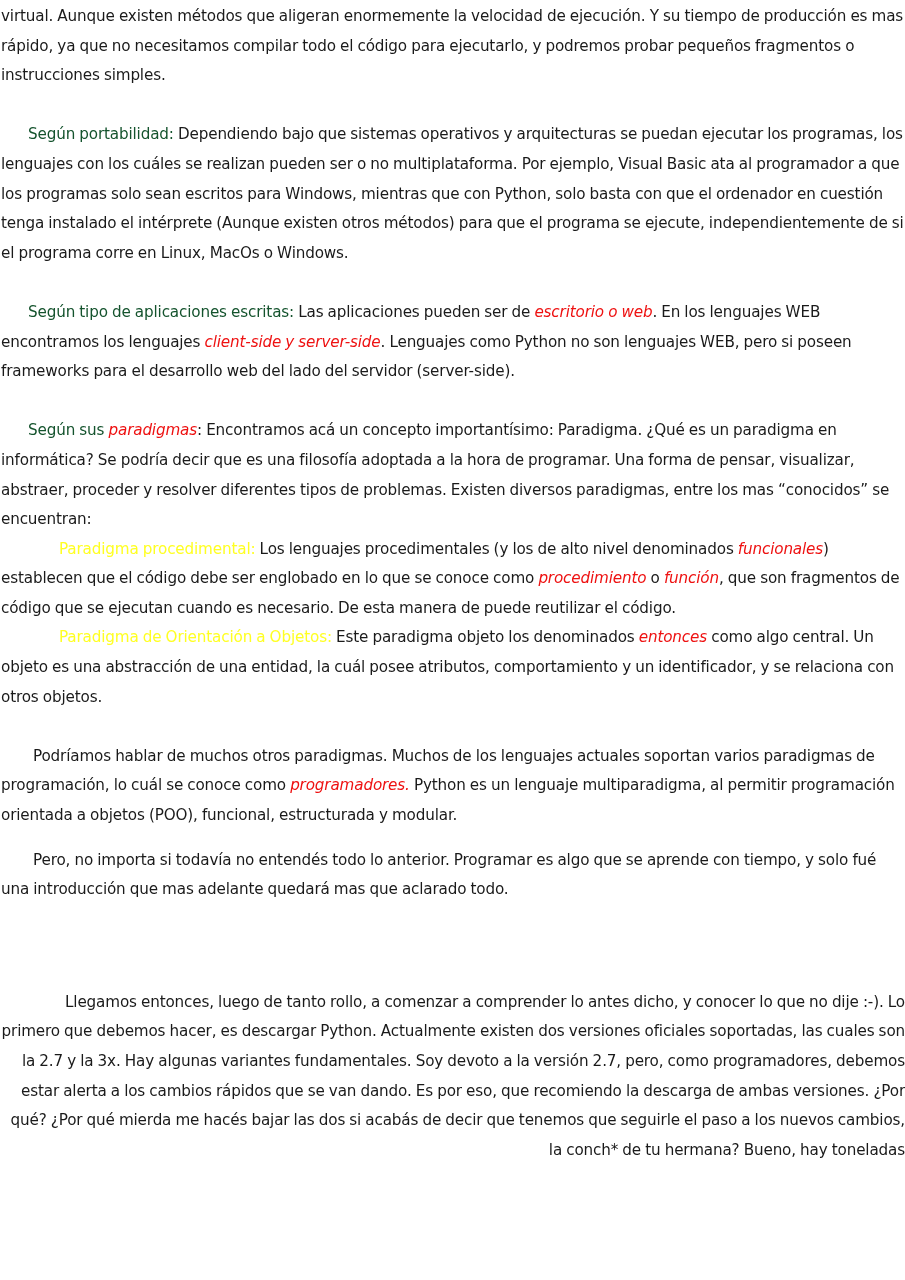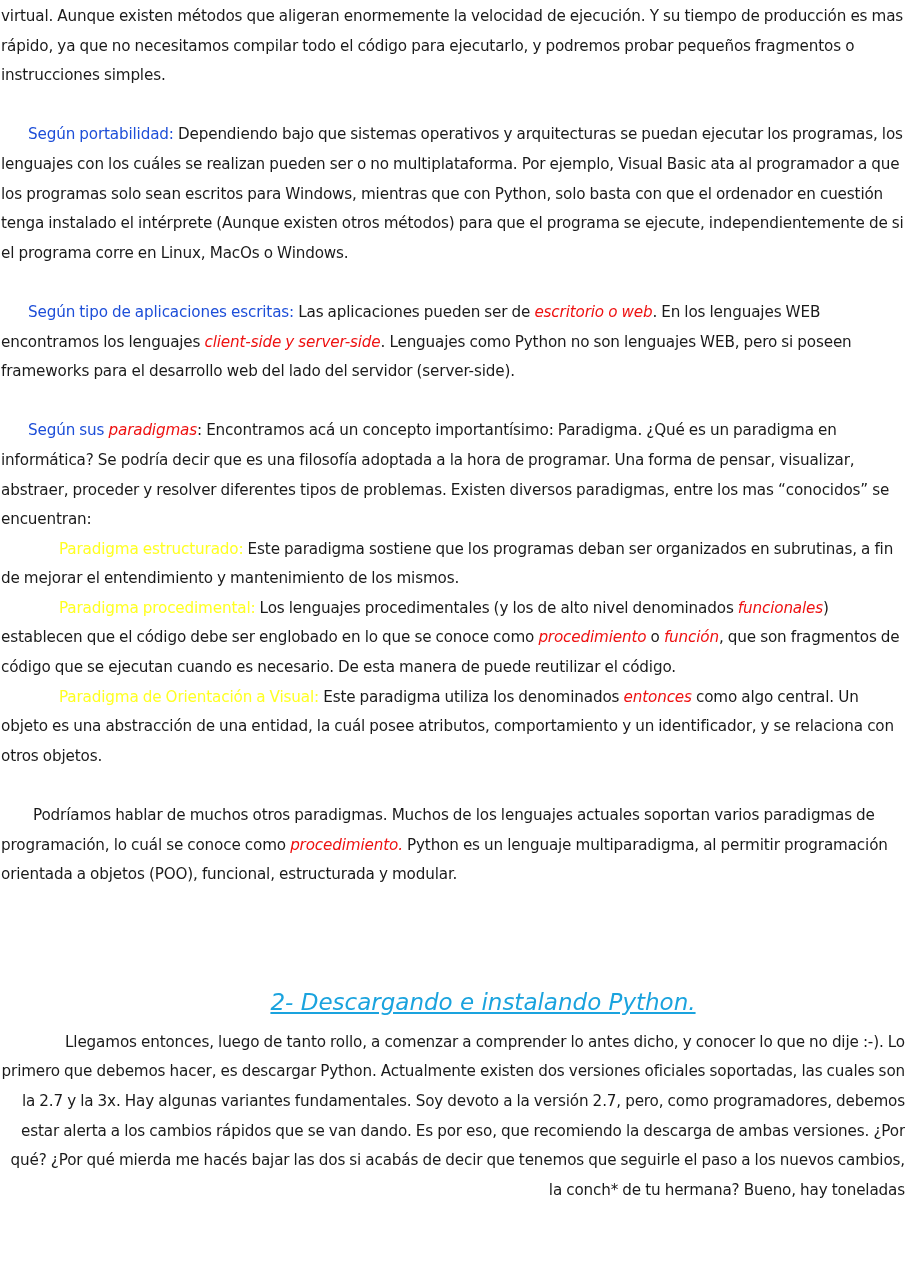--- a/index.html
+++ b/index.html
@@ -8,21 +8,21 @@
     font-family: "DejaVu Sans", sans-serif;
     font-size: 15.2px; color: #1a1a1a;
   }
   .page { position: absolute; left: 1px; top: 2px; width: 904px; }
   p { margin: 0; line-height: 29.6px; letter-spacing: -0.15px; word-spacing: -0.5px; }
   .gap { height: 29.6px; }
   .ind1 { text-indent: 27px; }
   .ind2 { text-indent: 58px; }
   .ind3 { text-indent: 32px; }
   .ind4 { text-indent: 20px; text-align: right; }
-  .orange { color: #1d4ed8; }
+  .orange { color: #14532d; }
   .yellow { color: #ffff22; }
   .red { color: #ee1111; font-style: italic; }
   .it { }
   .heading {
     text-align: center; margin: 0; padding-left: 60px;
     font-size: 23px; font-style: italic; font-weight: normal;
     color: #1aa3de; text-decoration: underline; line-height: 40px;
   }
 </style>
 </head>
@@ -37,34 +37,33 @@
   <p class="ind1"><span class="orange">Según portabilidad:</span><span> Dependiendo bajo que sistemas operativos y arquitecturas se puedan ejecutar los programas, los lenguajes con los cuáles se realizan pueden ser o no multiplataforma. Por ejemplo, Visual Basic ata al programador a que los programas solo sean escritos para Windows, mientras que con Python, solo basta con que el ordenador en cuestión tenga instalado el intérprete (Aunque existen otros métodos) para que el programa se ejecute, independientemente de si el programa corre en Linux, MacOs o Windows.</span></p>
 
   <div class="gap"></div>
 
   <p class="ind1"><span class="orange">Según tipo de aplicaciones escritas:</span><span> Las aplicaciones pueden ser de </span><span class="red">escritorio o web</span><span>. En los lenguajes WEB encontramos los lenguajes </span><span class="red">client-side y server-side</span><span>. Lenguajes como Python no son lenguajes WEB, pero si poseen frameworks para el desarrollo web del lado del servidor (server-side).</span></p>
 
   <div class="gap"></div>
 
   <p class="ind1"><span class="orange">Según sus </span><span class="red">paradigmas</span><span>: Encontramos acá un concepto importantísimo: Paradigma. ¿Qué es un paradigma en informática? Se podría decir que es una </span><span class="it">filosofía</span><span> adoptada a la hora de programar. Una forma de pensar, visualizar, abstraer, proceder y resolver diferentes tipos de problemas. Existen diversos paradigmas, entre los mas “conocidos” se encuentran:</span></p>
 
-  <p class="ind2"><span class="yellow">Paradigma estructurado:</span><span> Este paradigma sostiene que los programas deban ser organizados en subrutinas, a fin de mejorar el entendimiento y mantenimiento de los mismos.</span></p>
 
   <p class="ind2"><span class="yellow">Paradigma procedimental:</span><span> Los lenguajes procedimentales (y los de alto nivel denominados </span><span class="red">funcionales</span><span>) establecen que el código debe ser englobado en lo que se conoce como </span><span class="red">procedimiento</span><span> o </span><span class="red">función</span><span>, que son fragmentos de código que se ejecutan cuando es necesario. De esta manera de puede reutilizar el código.</span></p>
 
-  <p class="ind2"><span class="yellow">Paradigma de Orientación a Visual:</span><span> Este paradigma utiliza los denominados </span><span class="red">entonces</span><span> como algo central. Un objeto es una abstracción de una entidad, la cuál posee atributos, comportamiento y un identificador, y se relaciona con otros objetos.</span></p>
+  <p class="ind2"><span class="yellow">Paradigma de Orientación a Objetos:</span><span> Este paradigma objeto los denominados </span><span class="red">entonces</span><span> como algo central. Un objeto es una abstracción de una entidad, la cuál posee atributos, comportamiento y un identificador, y se relaciona con otros objetos.</span></p>
 
   <div class="gap"></div>
 
-  <p class="ind3"><span>Podríamos hablar de muchos otros paradigmas. Muchos de los lenguajes actuales soportan varios paradigmas de programación, lo cuál se conoce como </span><span class="red">procedimiento.</span><span> Python es un lenguaje multiparadigma, al permitir programación orientada a objetos (POO), funcional, estructurada y modular.</span></p>
+  <p class="ind3"><span>Podríamos hablar de muchos otros paradigmas. Muchos de los lenguajes actuales soportan varios paradigmas de programación, lo cuál se conoce como </span><span class="red">programadores.</span><span> Python es un lenguaje multiparadigma, al permitir programación orientada a objetos (POO), funcional, estructurada y modular.</span></p>
 
   <div style="height:15px"></div>
 
+  <p class="ind3"><span>Pero, no importa si todavía no entendés todo lo anterior. Programar es algo que se aprende con tiempo, y solo fué una introducción que mas adelante quedará mas que aclarado todo.</span></p>
 
   <div style="height:77px"></div>
 
-  <h2 class="heading">2- Descargando e instalando Python.</h2>
 
   <div style="height:6px"></div>
 
   <p class="ind4"><span>Llegamos entonces, luego de tanto rollo, a comenzar a comprender lo antes dicho, y conocer lo que no dije :-). Lo primero que debemos hacer, es descargar Python. Actualmente existen dos versiones oficiales soportadas, las cuales son la 2.7 y la 3x. Hay algunas variantes fundamentales. Soy devoto a la versión 2.7, pero, como programadores, debemos estar alerta a los cambios rápidos que se van dando. Es por eso, que recomiendo la descarga de ambas versiones. ¿Por qué? ¿Por qué mierda me hacés bajar las dos si acabás de decir que tenemos que seguirle el paso a los nuevos cambios, la conch*  de tu hermana? Bueno, hay toneladas</span></p>
 
 </div>
 
 </body></html>

